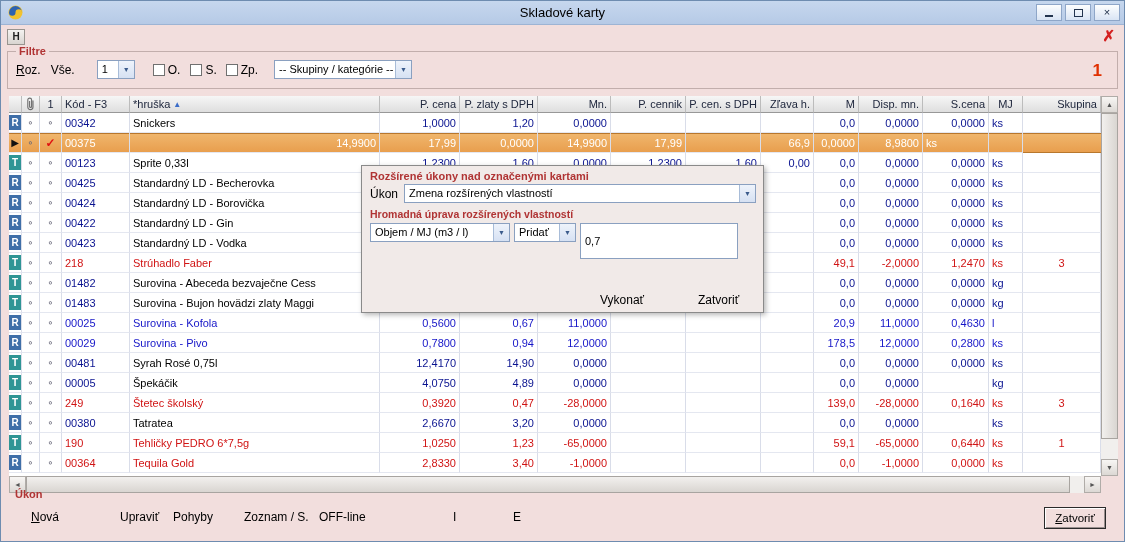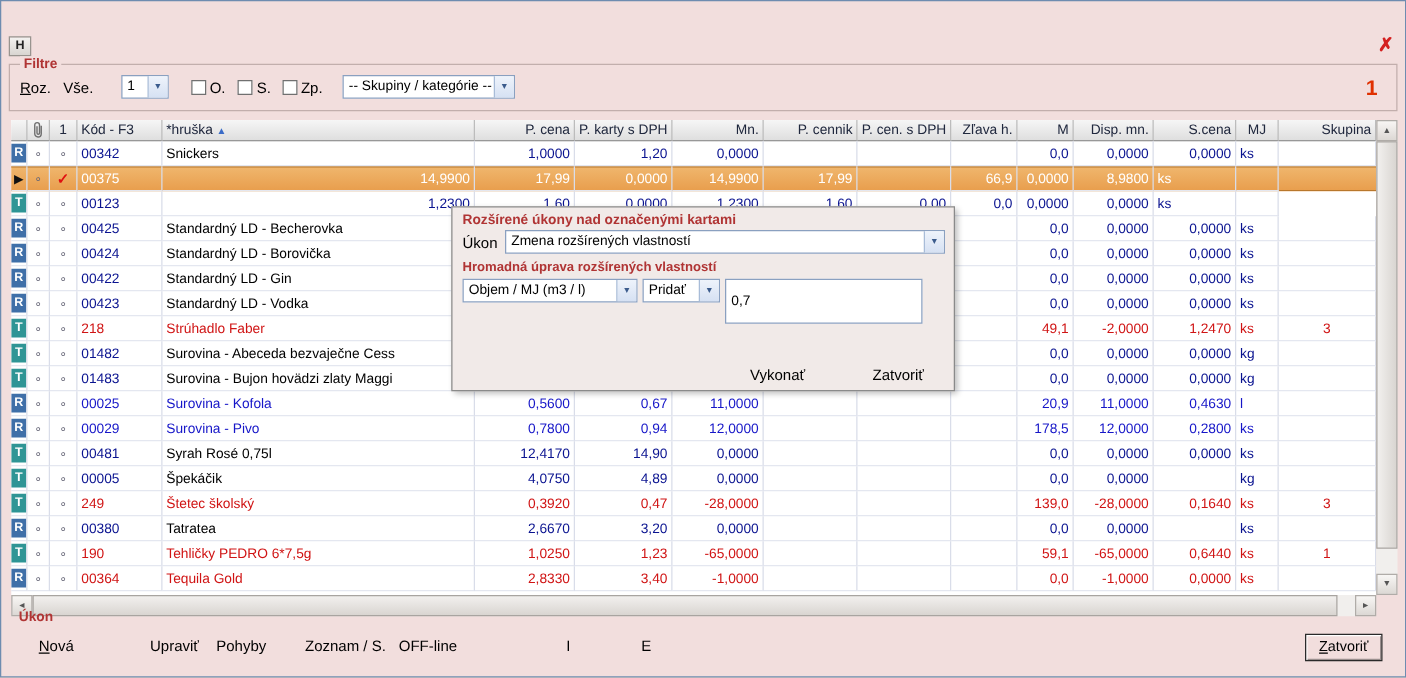--- a/index.html
+++ b/index.html
@@ -83,20 +83,38 @@
   .fbtn { position:absolute; top:509px; background:none; border:none; font:12px "Liberation Sans",sans-serif; color:#000; white-space:nowrap; cursor:default; }
   .fb0 { left:30px; } .fb1 { left:95px;margin-left:24px; } .fb2 { left:172px; } .fb3 { left:243px; }
   .fb4 { left:318px; } .fb5 { left:452px; } .fb6 { left:512px; }
   .close-btn { position:absolute; right:18px; top:506px; width:62px; height:22px; background:#f2dedd; border:1px solid #2a2a2a; box-shadow:inset 1px 1px 0 #ffffff, inset -1px -1px 0 #9a8f8e; font:11.5px "Liberation Sans",sans-serif; color:#000; cursor:default; }
 </style>
 </head>
 <body>
 
 <div class="window">
 
+  <div class="titlebar">
+    <svg class="app-icon" viewBox="0 0 15 15">
+      <circle cx="7.5" cy="7.5" r="7" fill="#f2c22e"></circle>
+      <path d="M1 7.5 A6.5 6.5 0 0 1 14 7.5 A3.2 3.2 0 0 0 7.5 7.5 A3.2 3.2 0 0 1 1 7.5 Z" fill="#2e62b0"></path>
+    </svg>
+    <div class="title">Skladové karty</div>
+    <div class="winbtns">
+      <div class="winbtn">
+          <span class="minbar"></span>
+        </div>
+      <div class="winbtn">
+          <span class="maxbox"></span>
+        </div>
+      <div class="winbtn">
+          <span>×</span>
+        </div>
+    </div>
+  </div>
 
   <div class="h-btn">H</div>
   <div class="clear-icon">✗</div>
 
   <div class="filters">
     <div class="filters-label">Filtre</div>
     <div class="filters-row">
       <span class="lbl accel">Roz.</span>
       <button class="flatbtn" style="margin-left:10px;">Vše.</button>
       <span class="combo" style="margin-left:22px; width:38px;">
@@ -125,21 +143,21 @@
           <path d="M7 3.5 V10 a2.6 2.6 0 0 1 -5.2 0 V3 a1.9 1.9 0 0 1 3.8 0 v6.4 a1 1 0 0 1 -2 0 V4" fill="none" stroke="#6d6d6d" stroke-width="1.1"></path>
         </svg>
       </div>
       <div class="hc c">1</div>
       <div class="hc">Kód - F3</div>
       <div class="hc">
         <span>*hruška</span>
         <span class="sort">▲</span>
       </div>
       <div class="hc r">P. cena</div>
-      <div class="hc r">P. karty s DPH</div>
+      <div class="hc r">P. zlaty s DPH</div>
       <div class="hc r">Mn.</div>
       <div class="hc r">P. cennik</div>
       <div class="hc r">P. cen. s DPH</div>
       <div class="hc r">Zľava h.</div>
       <div class="hc r">M</div>
       <div class="hc r">Disp. mn.</div>
       <div class="hc r">S.cena</div>
       <div class="hc c">MJ</div>
       <div class="hc r">Skupina</div>
     </div>
@@ -195,20 +213,21 @@
           <div class="cell cc">
             <span class="type-badge T">T</span>
           </div>
           <div class="cell cc">
             <span class="dot">∘</span>
           </div>
           <div class="cell cc">
             <span class="dot">∘</span>
           </div>
           <div class="cell code">00123</div>
+          <div class="cell name">Sprite 0,33l</div>
           <div class="cell rr num">1,2300</div>
           <div class="cell rr num">1,60</div>
           <div class="cell rr num">0,0000</div>
           <div class="cell rr num">1,2300</div>
           <div class="cell rr num">1,60</div>
           <div class="cell rr num">0,00</div>
           <div class="cell rr num">0,0</div>
           <div class="cell rr num">0,0000</div>
           <div class="cell rr num">0,0000</div>
           <div class="cell mj">ks</div>

